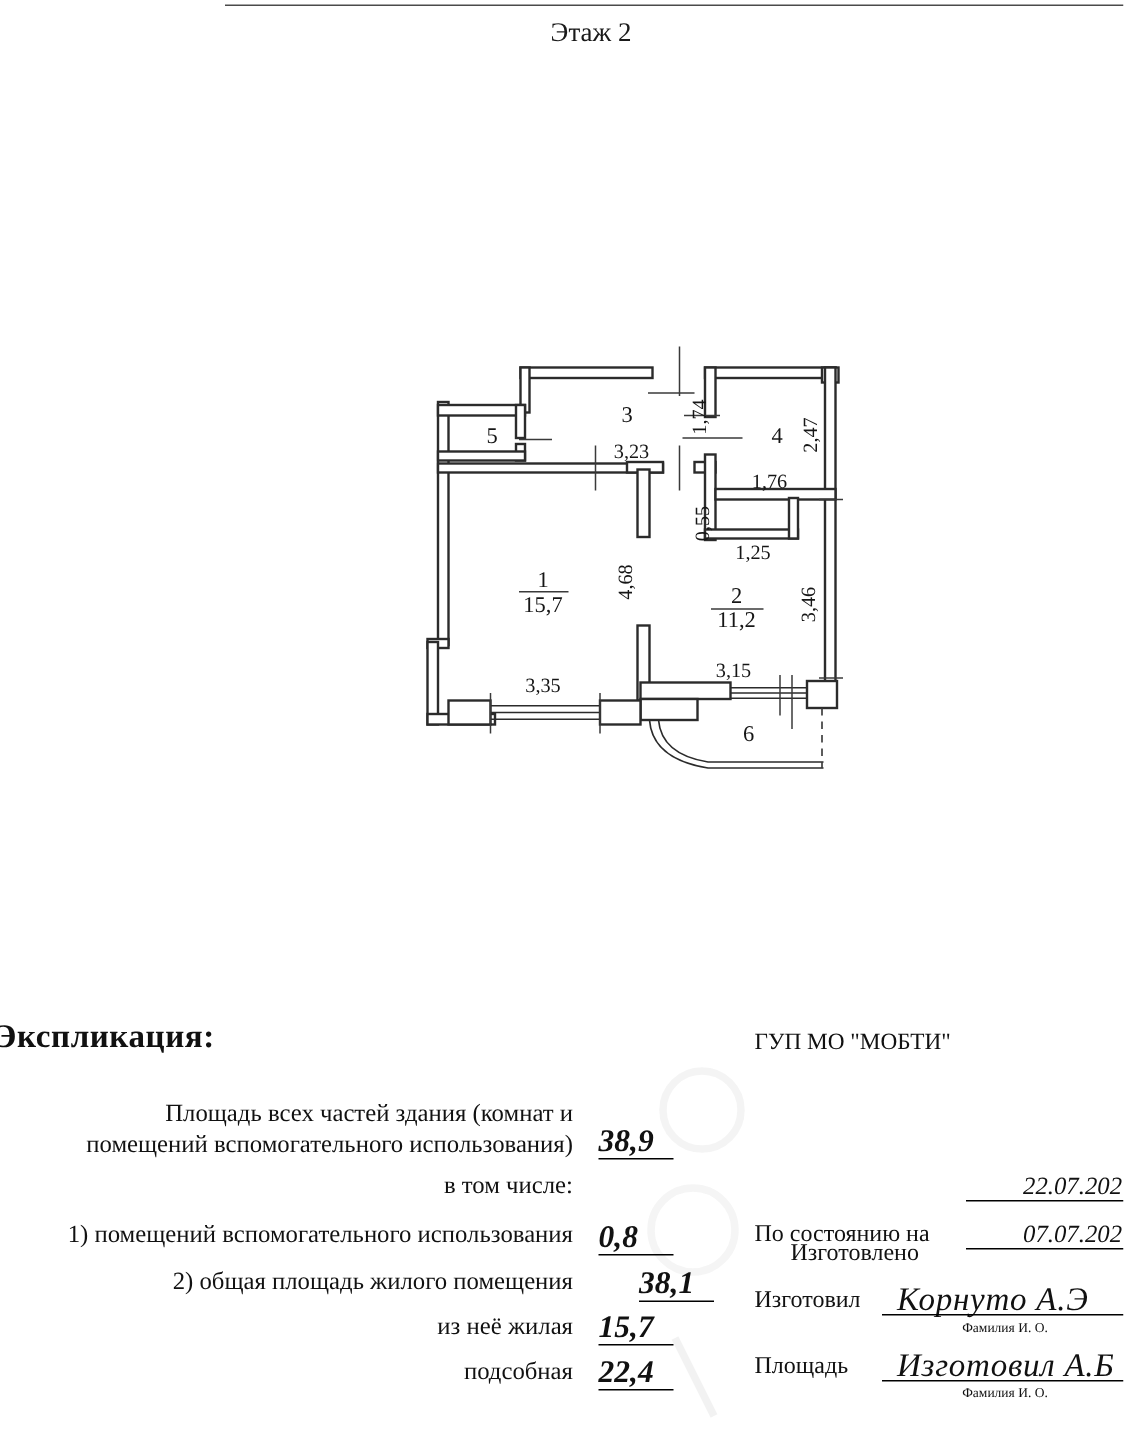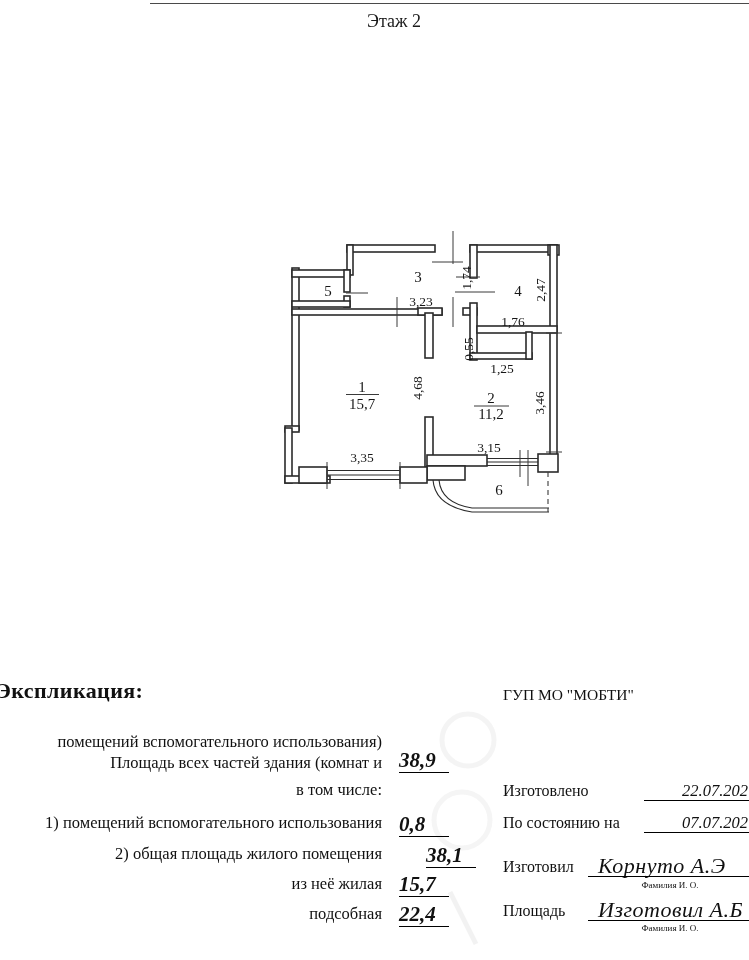--- a/index.html
+++ b/index.html
@@ -150,42 +150,42 @@
 
 <svg class="abs wm" style="left:428px;top:692px;" width="70" height="260" viewBox="0 0 70 260" xmlns="http://www.w3.org/2000/svg">
   <circle cx="40" cy="48" r="26" fill="none" stroke="#ececec" stroke-width="5"></circle>
   <circle cx="34" cy="128" r="28" fill="none" stroke="#ededed" stroke-width="5"></circle>
   <line x1="22" y1="200" x2="48" y2="252" stroke="#e9e9e9" stroke-width="5"></line>
 </svg>
 
 <div class="abs exp-heading">Экспликация:</div>
 
 <div class="abs exp-label" style="top:731px;">
+  <span style="display:block;">Площадь всех частей здания (комнат и</span>
   <span style="display:block;">помещений вспомогательного использования)</span>
-  <span style="display:block;">Площадь всех частей здания (комнат и</span>
 </div>
 <div class="abs exp-value" style="top:748px;">38,9</div>
 
 <div class="abs exp-label" style="top:779px;">в том числе:</div>
 
 <div class="abs exp-label" style="top:812px;">1) помещений вспомогательного использования</div>
 <div class="abs exp-value" style="top:812px;">0,8</div>
 
 <div class="abs exp-label" style="top:843px;">2) общая площадь жилого помещения</div>
 <div class="abs exp-value" style="top:843px;margin-left:27px;">38,1</div>
 
 <div class="abs exp-label" style="top:873px;">из неё жилая</div>
 <div class="abs exp-value" style="top:872px;">15,7</div>
 
 <div class="abs exp-label" style="top:903px;">подсобная</div>
 <div class="abs exp-value" style="top:902px;">22,4</div>
 
 <div class="abs org-name">ГУП МО "МОБТИ"</div>
 
-<div class="abs r-label" style="top:782px;">Изготовлено</div>
+<div class="abs r-label" style="top:827px;margin-left:24px;">Изготовлено</div>
 <div class="abs r-date" style="left:682px;top:781px;">22.07.202</div>
 <div class="abs r-line" style="left:644px;top:800px;width:105px;"></div>
 
 <div class="abs r-label" style="top:814px;">По состоянию на</div>
 <div class="abs r-date" style="left:682px;top:813px;">07.07.202</div>
 <div class="abs r-line" style="left:644px;top:832px;width:105px;"></div>
 
 <div class="abs r-label" style="top:858px;">Изготовил</div>
 <div class="abs r-name" style="left:598px;top:853px;">Корнуто А.Э</div>
 <div class="abs r-line" style="left:588px;top:876px;width:161px;"></div>

